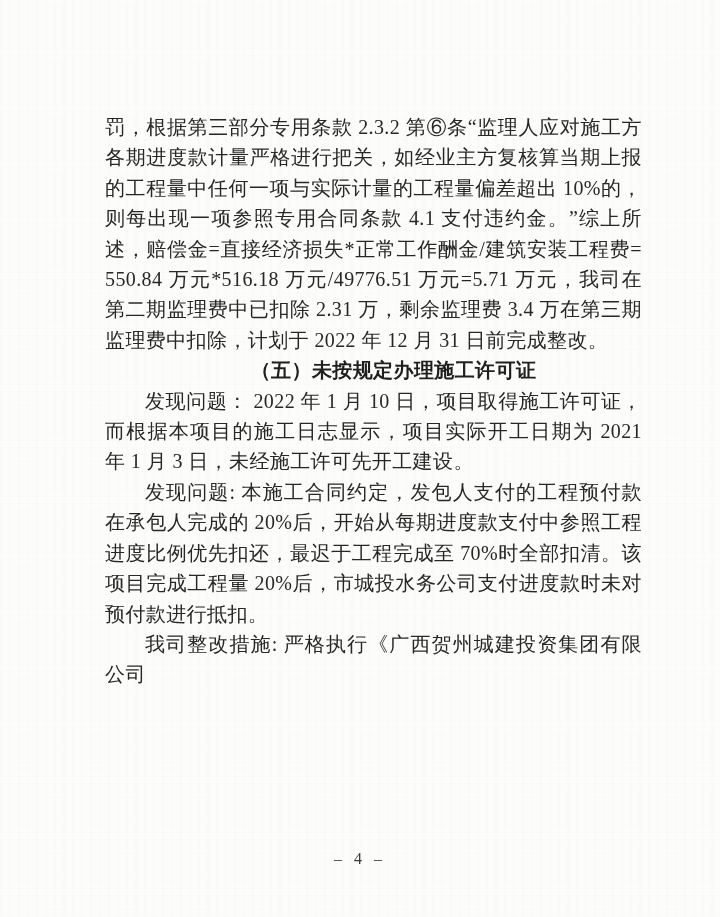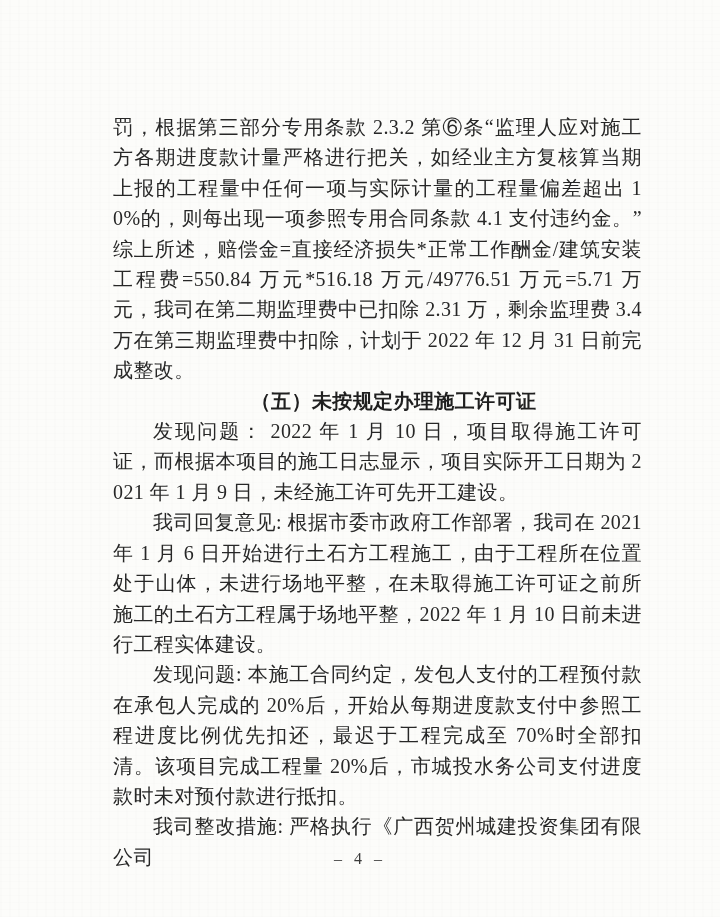--- a/index.html
+++ b/index.html
@@ -31,21 +31,20 @@
     margin: 0;
     font-size: 20px;
     line-height: 30.4px;
     text-align: justify;
     text-justify: inter-ideograph;
     letter-spacing: 0.4px;
     word-break: break-all;
   }
   .para {
     text-indent: 2em;
-    margin-left: 8px;
   }
   .para.no-indent {
     text-indent: 0;
   }
   .heading {
     font-weight: 700;
     text-indent: 2em;
     text-align: center;
     color: #1f1f1f;
   }
@@ -60,20 +59,19 @@
     color: #3b3b3b;
   }
 </style>
 </head>
 <body>
 
 <div class="page">
   <main class="text-block">
     <p class="para no-indent">罚，根据第三部分专用条款 2.3.2 第⑥条“监理人应对施工方各期进度款计量严格进行把关，如经业主方复核算当期上报的工程量中任何一项与实际计量的工程量偏差超出 10%的，则每出现一项参照专用合同条款 4.1 支付违约金。”综上所述，赔偿金=直接经济损失*正常工作酬金/建筑安装工程费=550.84 万元*516.18 万元/49776.51 万元=5.71 万元，我司在第二期监理费中已扣除 2.31 万，剩余监理费 3.4 万在第三期监理费中扣除，计划于 2022 年 12 月 31 日前完成整改。</p>
     <h2 class="heading">（五）未按规定办理施工许可证</h2>
-    <p class="para">发现问题： 2022 年 1 月 10 日，项目取得施工许可证，而根据本项目的施工日志显示，项目实际开工日期为 2021 年 1 月 9 日，未经施工许可先开工建设。</p>
-    <p class="para">我司回复意见: 根据市委市政府工作部署，我司在 2021 年 1 月 6 日开始进行土石方工程施工，由于工程所在位置处于山体，未进行场地平整，在未取得施工许可证之前所施工的土石方工程属于场地平整，2022 年 1 月 10 日前未进行工程实体建设。</p>
+    <p class="para">发现问题： 2022 年 1 月 10 日，项目取得施工许可证，而根据本项目的施工日志显示，项目实际开工日期为 2021 年 1 月 3 日，未经施工许可先开工建设。</p>
     <p class="para">发现问题: 本施工合同约定，发包人支付的工程预付款在承包人完成的 20%后，开始从每期进度款支付中参照工程进度比例优先扣还，最迟于工程完成至 70%时全部扣清。该项目完成工程量 20%后，市城投水务公司支付进度款时未对预付款进行抵扣。</p>
     <p class="para">我司整改措施: 严格执行《广西贺州城建投资集团有限公司</p>
   </main>
 
   <footer class="page-number">– 4 –</footer>
 </div>
 
 </body></html>

